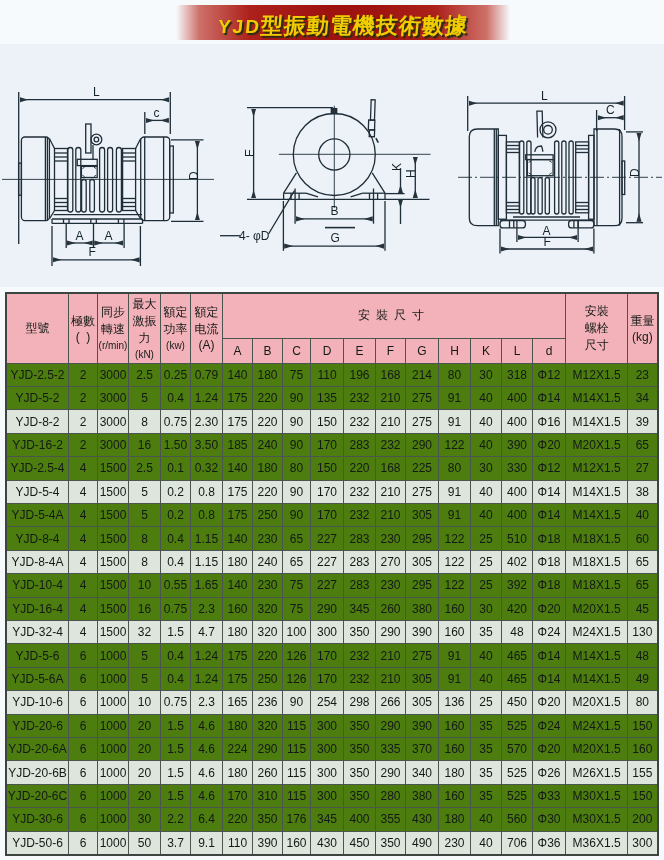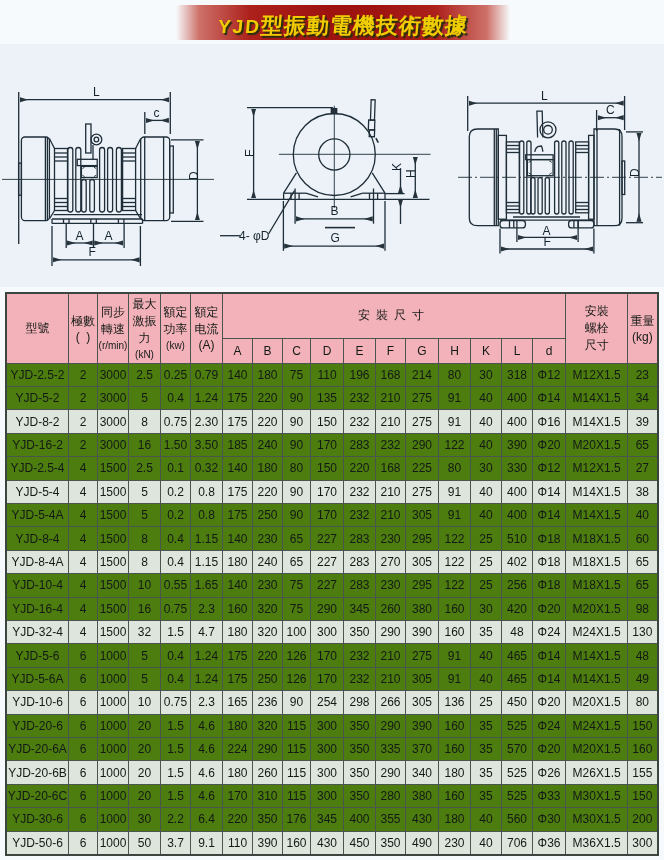--- a/index.html
+++ b/index.html
@@ -591,21 +591,21 @@
         <td>1.65</td>
         <td>140</td>
         <td>230</td>
         <td>75</td>
         <td>227</td>
         <td>283</td>
         <td>230</td>
         <td>295</td>
         <td>122</td>
         <td>25</td>
-        <td>256</td>
+        <td>392</td>
         <td>Φ18</td>
         <td>M18X1.5</td>
         <td>65</td>
       </tr>
 <tr class="r2">
         <td class="mod">YJD-16-4</td>
         <td>4</td>
         <td>1500</td>
         <td>16</td>
         <td>0.75</td>
@@ -615,21 +615,21 @@
         <td>75</td>
         <td>290</td>
         <td>345</td>
         <td>260</td>
         <td>380</td>
         <td>160</td>
         <td>30</td>
         <td>420</td>
         <td>Φ20</td>
         <td>M20X1.5</td>
-        <td>98</td>
+        <td>45</td>
       </tr>
 <tr class="r3">
         <td class="mod">YJD-32-4</td>
         <td>4</td>
         <td>1500</td>
         <td>32</td>
         <td>1.5</td>
         <td>4.7</td>
         <td>180</td>
         <td>320</td>

